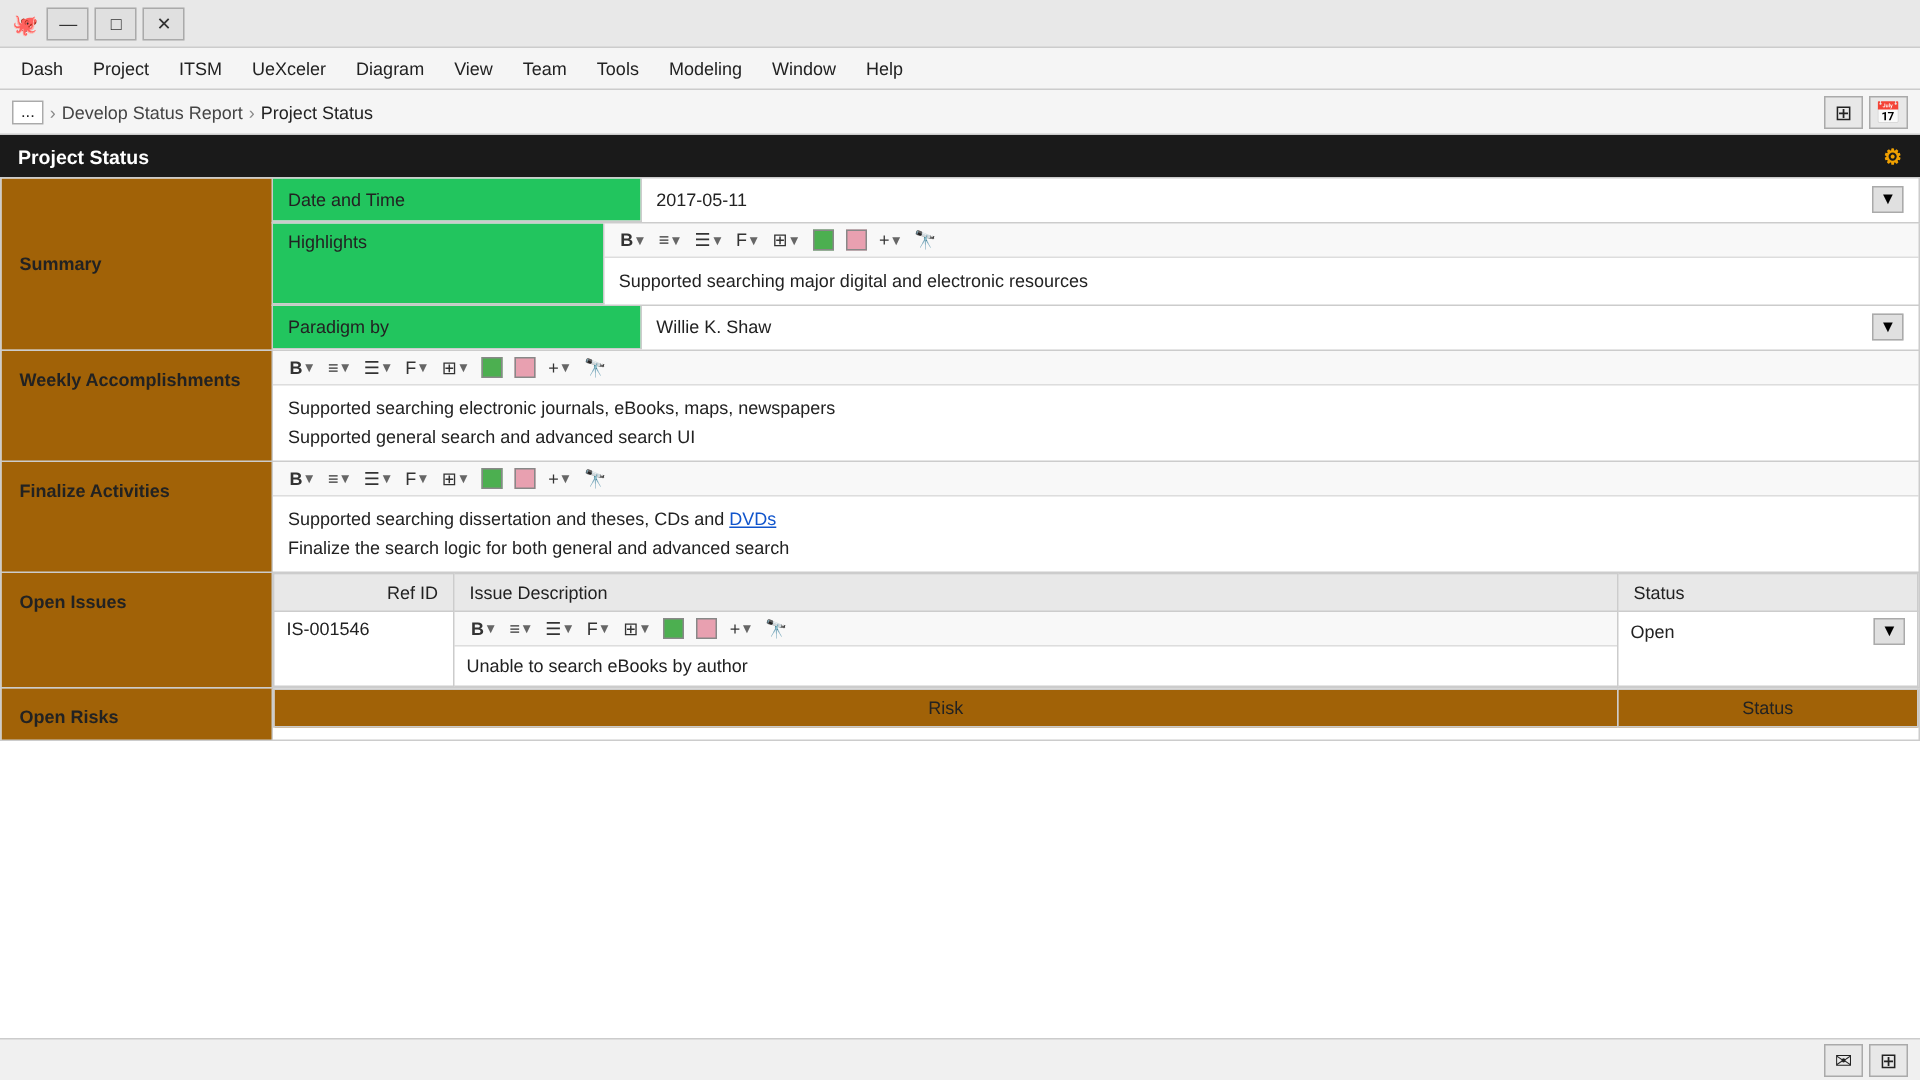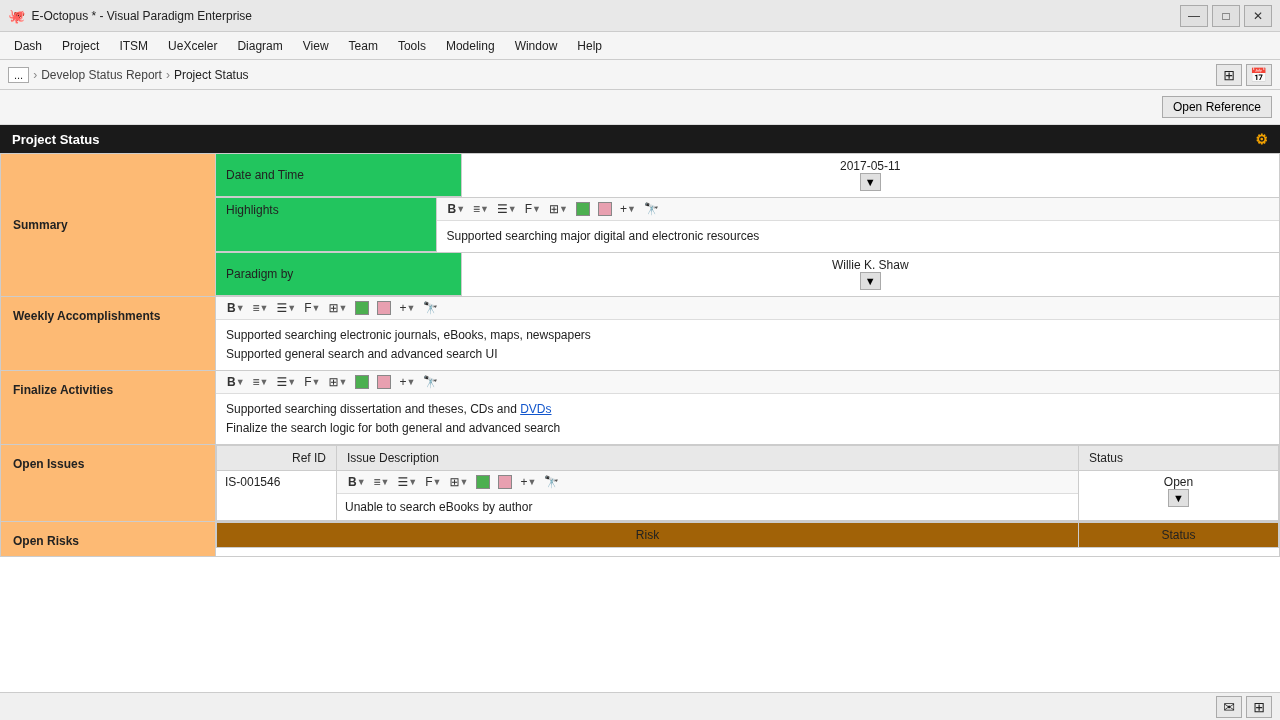--- a/index.html
+++ b/index.html
@@ -196,49 +196,48 @@
 
     table.main-form {
       width: 100%;
       border-collapse: collapse;
     }
     table.main-form > tbody > tr > td {
       border: 1px solid #ccc;
       vertical-align: top;
     }
     .label-td {
-      background: #fdba74;
-      width: 215px;
+      background: #a16207;
+      width: 181px;
       padding: 8px 12px;
       font-size: 12px;
       color: #222;
       font-weight: bold;
     }
     .value-td {
       background: #fff;
       padding: 0;
     }
 
     
     .inner-label {
       background: #22c55e;
       padding: 5px 10px;
       font-size: 12px;
       border-bottom: 1px solid #ccc;
       font-weight: normal;
     }
-    .with-arrow { display: flex; justify-content: space-between; align-items: center; flex-direction: column; }
+    .with-arrow { display: flex; justify-content: space-between; align-items: center; }
     .arrow-btn { border: 1px solid #aaa; background: #e0e0e0; padding: 2px 4px; font-size: 11px; cursor: pointer; }
   </style>
 </head>
 <body>
 
 <div class="title-bar">
   <span class="title-bar-icon">🐙</span>
-  <span class="title-bar-text">E-Octopus * - Visual Paradigm Enterprise</span>
   <div class="title-bar-controls">
     <div class="title-bar-btn">—</div>
     <div class="title-bar-btn">□</div>
     <div class="title-bar-btn close">✕</div>
   </div>
 </div>
 
 <div class="menu-bar">
   <div class="menu-item">Dash</div>
   <div class="menu-item">Project</div>
@@ -261,23 +260,20 @@
   <span class="breadcrumb-item active">Project Status</span>
   <div class="breadcrumb-spacer"></div>
   <div class="breadcrumb-icons">
     <div class="breadcrumb-icon-btn">⊞</div>
     <div class="breadcrumb-icon-btn">📅</div>
   </div>
 </div>
 
 <div class="content-area">
 
-  <div class="top-action-bar">
-    <button class="open-reference-btn">Open Reference</button>
-  </div>
 
   <div class="panel-header">
     <span>Project Status</span>
     <span class="panel-header-icon">⚙</span>
   </div>
 
   <table class="main-form">
     <tbody>
 
       <tr>

